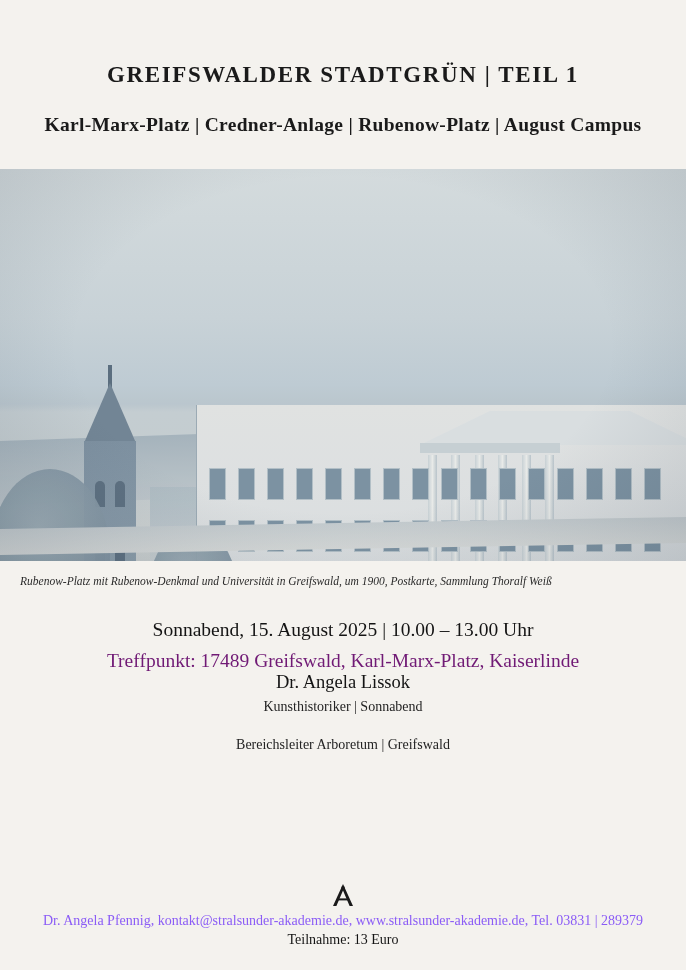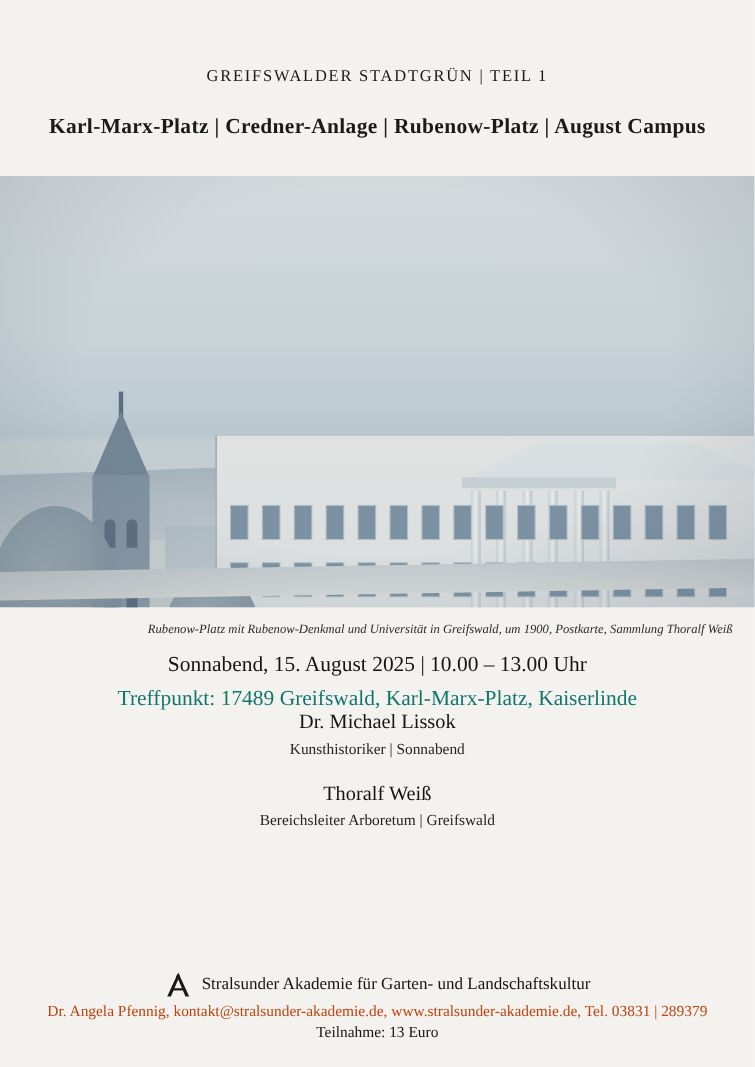--- a/index.html
+++ b/index.html
@@ -23,22 +23,22 @@
     flex-direction: column;
   }
 
   
   .header {
     padding: 62px 30px 0 30px;
     text-align: center;
   }
   .kicker {
     font-family: "Liberation Serif", serif;
-    font-weight: normal;
-    font-size: 15px;
+    font-weight: bold;
+    font-size: 23px;
     letter-spacing: 1.6px;
     color: #1a1a1a;
     margin: 0 0 26px 0;
     white-space: nowrap;
   }
   .subtitle {
     font-family: "Liberation Serif", serif;
     font-weight: bold;
     font-size: 19.5px;
     letter-spacing: 0.3px;
@@ -216,43 +216,42 @@
   .paper-tone {
     position: absolute;
     inset: 0;
     background: rgba(208, 196, 160, 0.13);
     mix-blend-mode: multiply;
     pointer-events: none;
   }
 
   
   .caption {
-    text-align: right;
+    text-align: left;
     font-family: "Liberation Serif", serif;
     font-style: italic;
     font-size: 11.5px;
     color: #2a2a2a;
     margin-top: 14px;
     padding: 0 20px;
-    margin-left: 48px;
   }
 
   
   .details {
     text-align: center;
-    margin-top: 16px;
+    margin-top: 32px;
   }
   .line-date {
     font-size: 19.5px;
     color: #141414;
     margin-bottom: 9px;
   }
   .line-meeting {
     font-size: 19.5px;
-    color: #0f766e;
+    color: #701a75;
   }
   .lead-title {
     font-size: 21px;
     margin-top: 26px;
     margin-bottom: 9px;
     color: #141414;
   }
   .person-name {
     font-size: 18.5px;
     color: #141414;
@@ -284,21 +283,21 @@
     margin-bottom: 5px;
   }
   .logo-a {
     display: inline-block;
     width: 26px;
     height: 26px;
     position: relative;
   }
   .footer-contact {
     font-size: 14px;
-    color: #c2410c;
+    color: #8b5cf6;
     margin-bottom: 3px;
   }
   .footer-fee {
     font-size: 14px;
     color: #141414;
   }
 </style>
 </head>
 <body>
 
@@ -386,38 +385,36 @@
   </div>
 
   <div class="caption">Rubenow-Platz mit Rubenow-Denkmal und Universität in Greifswald, um 1900, Postkarte, Sammlung Thoralf Weiß</div>
 
   <div class="details">
     <div class="line-date">Sonnabend, 15. August 2025 | 10.00 – 13.00 Uhr</div>
     <div class="line-meeting">Treffpunkt: 17489 Greifswald, Karl-Marx-Platz, Kaiserlinde</div>
 
 
     <div>
-      <div class="person-name">Dr. Michael Lissok</div>
+      <div class="person-name">Dr. Angela Lissok</div>
       <div class="person-role">Kunsthistoriker | Sonnabend</div>
     </div>
 
     <div class="person-block-2">
-      <div class="person-name">Thoralf Weiß</div>
       <div class="person-role">Bereichsleiter Arboretum | Greifswald</div>
     </div>
   </div>
 
   <div class="footer">
     <div class="footer-org">
       <span class="logo-a">
         <svg width="26" height="26" viewBox="0 0 26 26" aria-hidden="true">
           <path d="M13 2 L23 24 L19.6 24 L13 8.4 L6.4 24 L3 24 Z" fill="#1a1a1a"></path>
           <rect x="7.4" y="16.4" width="11.2" height="2" fill="#1a1a1a"></rect>
           <circle cx="13" cy="5.4" r="1.6" fill="#1a1a1a"></circle>
         </svg>
       </span>
-      <span>Stralsunder Akademie für Garten- und Landschaftskultur</span>
     </div>
     <div class="footer-contact">Dr. Angela Pfennig, kontakt@stralsunder-akademie.de, www.stralsunder-akademie.de, Tel. 03831 | 289379</div>
     <div class="footer-fee">Teilnahme: 13 Euro</div>
   </div>
 
 </div>
 
 </body></html>

